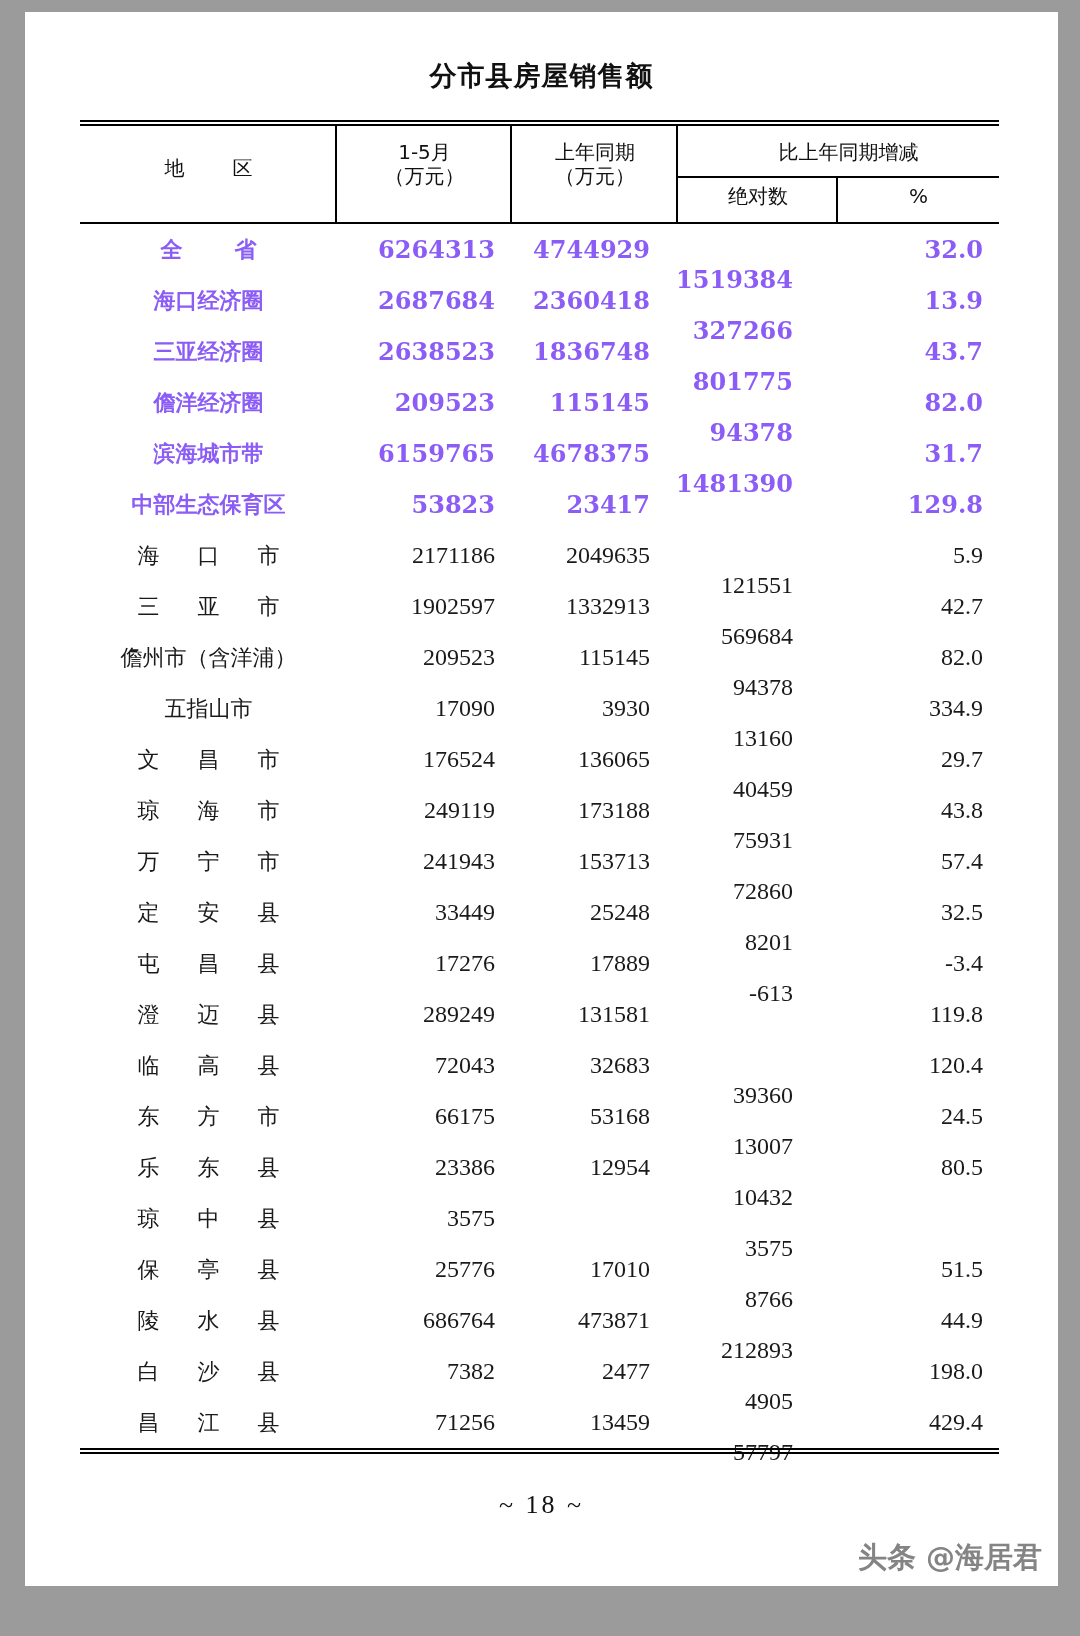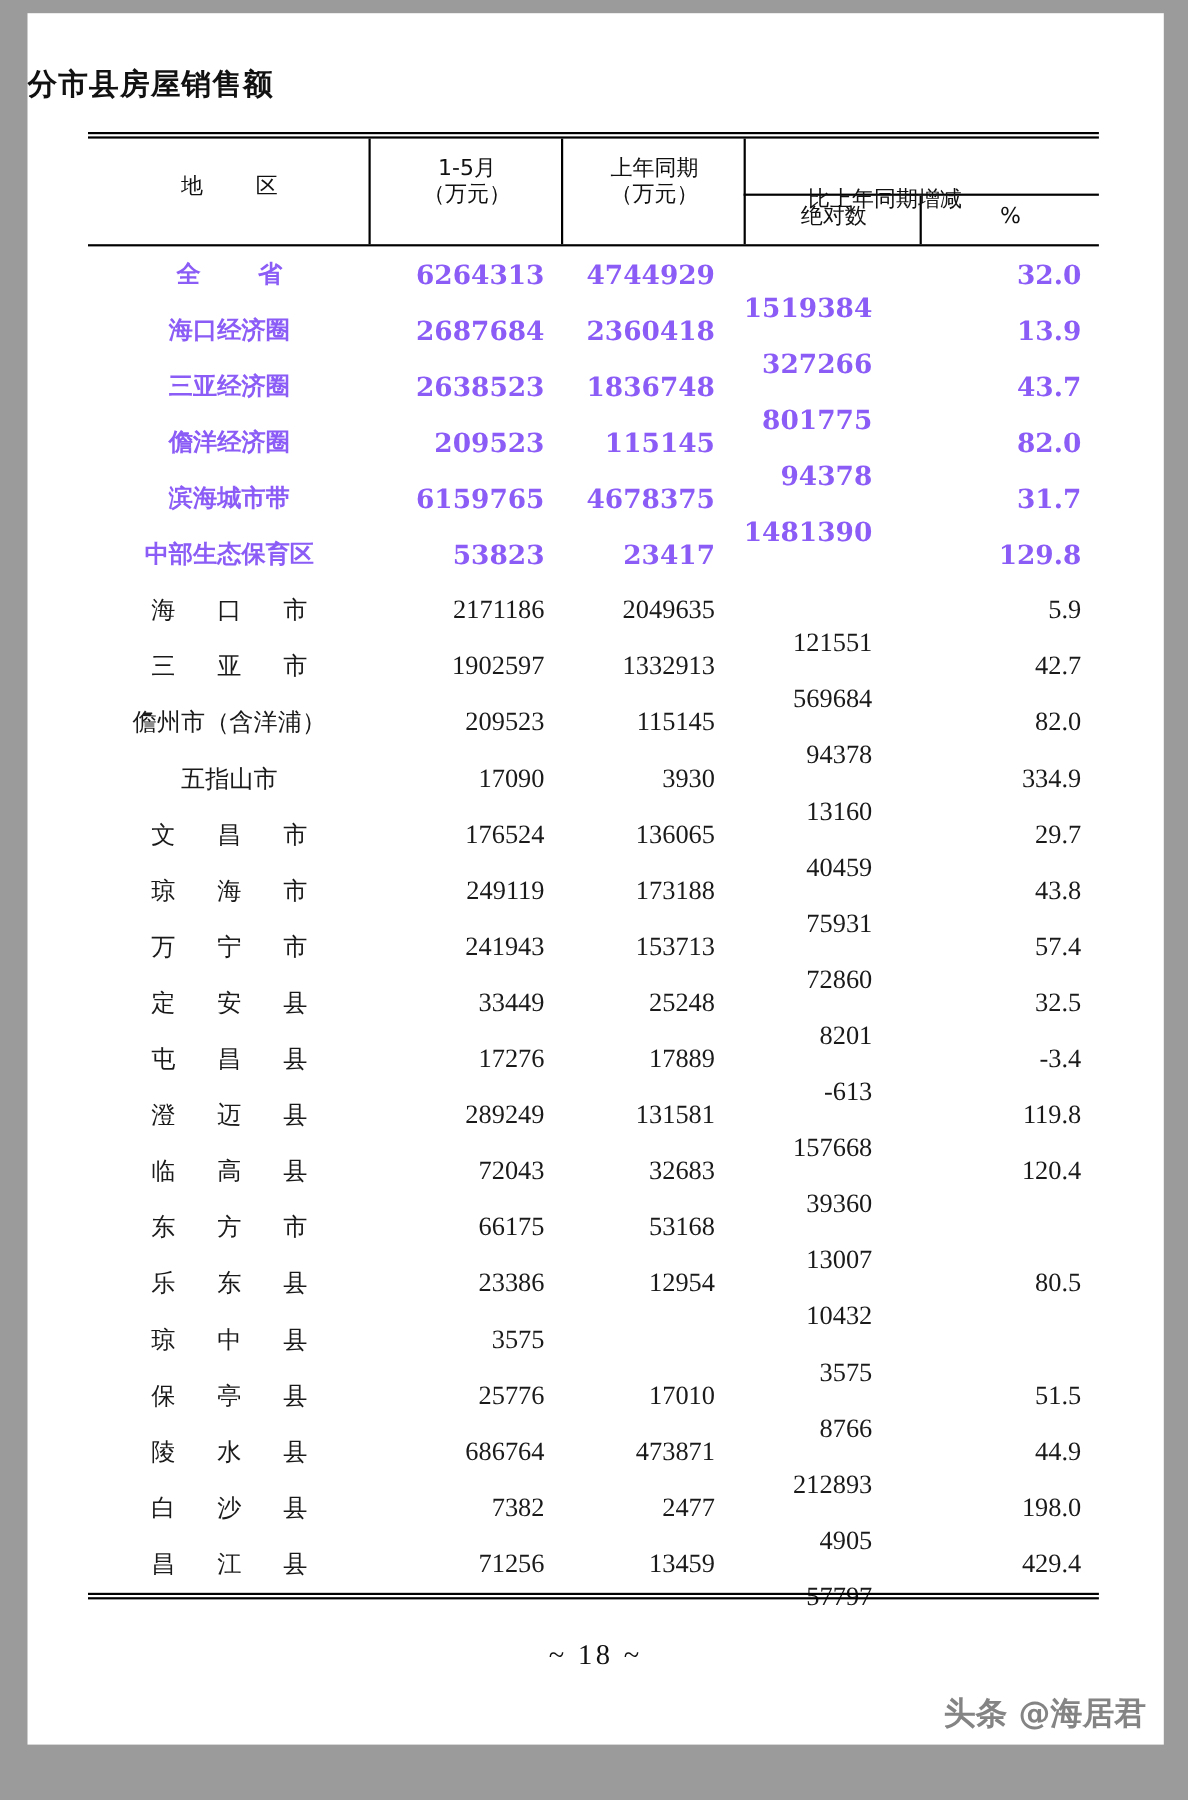--- a/index.html
+++ b/index.html
@@ -24,21 +24,21 @@
     background: #ffffff;
     overflow: hidden;
   }
 
   
   #doc-title {
     position: absolute;
     left: 0;
     top: 46px;
     width: 1033px;
-    text-align: left;
+    text-align: center;
     font-family: "DejaVu Sans", "Liberation Sans", sans-serif;
     font-weight: bold;
     font-size: 27px;
     letter-spacing: 1px;
     color: #111;
   }
 
   
   #stat-table {
     position: absolute;
@@ -77,21 +77,21 @@
     position: absolute;
     text-align: center;
     font-family: "DejaVu Sans", "Liberation Sans", sans-serif;
     font-size: 20px;
     color: #111;
     line-height: 1.22;
   }
   #head-region  { left: 0px;   top: 30px;  width: 257px; letter-spacing: 14px; text-indent: 14px; }
   #head-cur     { left: 257px; top: 14px;  width: 175px; }
   #head-prev    { left: 432px; top: 14px;  width: 166px; }
-  #head-change  { left: 564px; top: 14px;  width: 321px; margin-top: 28px; }
+  #head-change  { left: 608px; top: 14px;  width: 321px; }
   #head-abs     { left: 598px; top: 58px;  width: 160px; }
   #head-pct     { left: 758px; top: 58px;  width: 161px; }
 
   .vline {
     position: absolute;
     width: 2px;
     background: #000;
   }
   #vl-1 { left: 255px; top: 0;   height: 96px; }
   #vl-2 { left: 430px; top: 0;   height: 96px; }
@@ -317,35 +317,35 @@
           <div class="cell c-region spaced2">屯　昌　县</div>
           <div class="cell c-num c-cur">17276</div>
           <div class="cell c-num c-prev">17889</div>
           <div class="cell c-num c-abs">-613</div>
           <div class="cell c-num c-pct">-3.4</div>
         </div>
         <div class="data-row">
           <div class="cell c-region spaced2">澄　迈　县</div>
           <div class="cell c-num c-cur">289249</div>
           <div class="cell c-num c-prev">131581</div>
-          <div class="cell c-num c-abs">157668</div>
           <div class="cell c-num c-pct">119.8</div>
         </div>
         <div class="data-row">
           <div class="cell c-region spaced2">临　高　县</div>
           <div class="cell c-num c-cur">72043</div>
           <div class="cell c-num c-prev">32683</div>
           <div class="cell c-num c-abs">39360</div>
           <div class="cell c-num c-pct">120.4</div>
         </div>
         <div class="data-row">
           <div class="cell c-region spaced2">东　方　市</div>
           <div class="cell c-num c-cur">66175</div>
           <div class="cell c-num c-prev">53168</div>
           <div class="cell c-num c-abs">13007</div>
+          <div class="cell c-num c-pct">24.5</div>
         </div>
         <div class="data-row">
           <div class="cell c-region spaced2">乐　东　县</div>
           <div class="cell c-num c-cur">23386</div>
           <div class="cell c-num c-prev">12954</div>
           <div class="cell c-num c-abs">10432</div>
           <div class="cell c-num c-pct">80.5</div>
         </div>
         <div class="data-row">
           <div class="cell c-region spaced2">琼　中　县</div>

